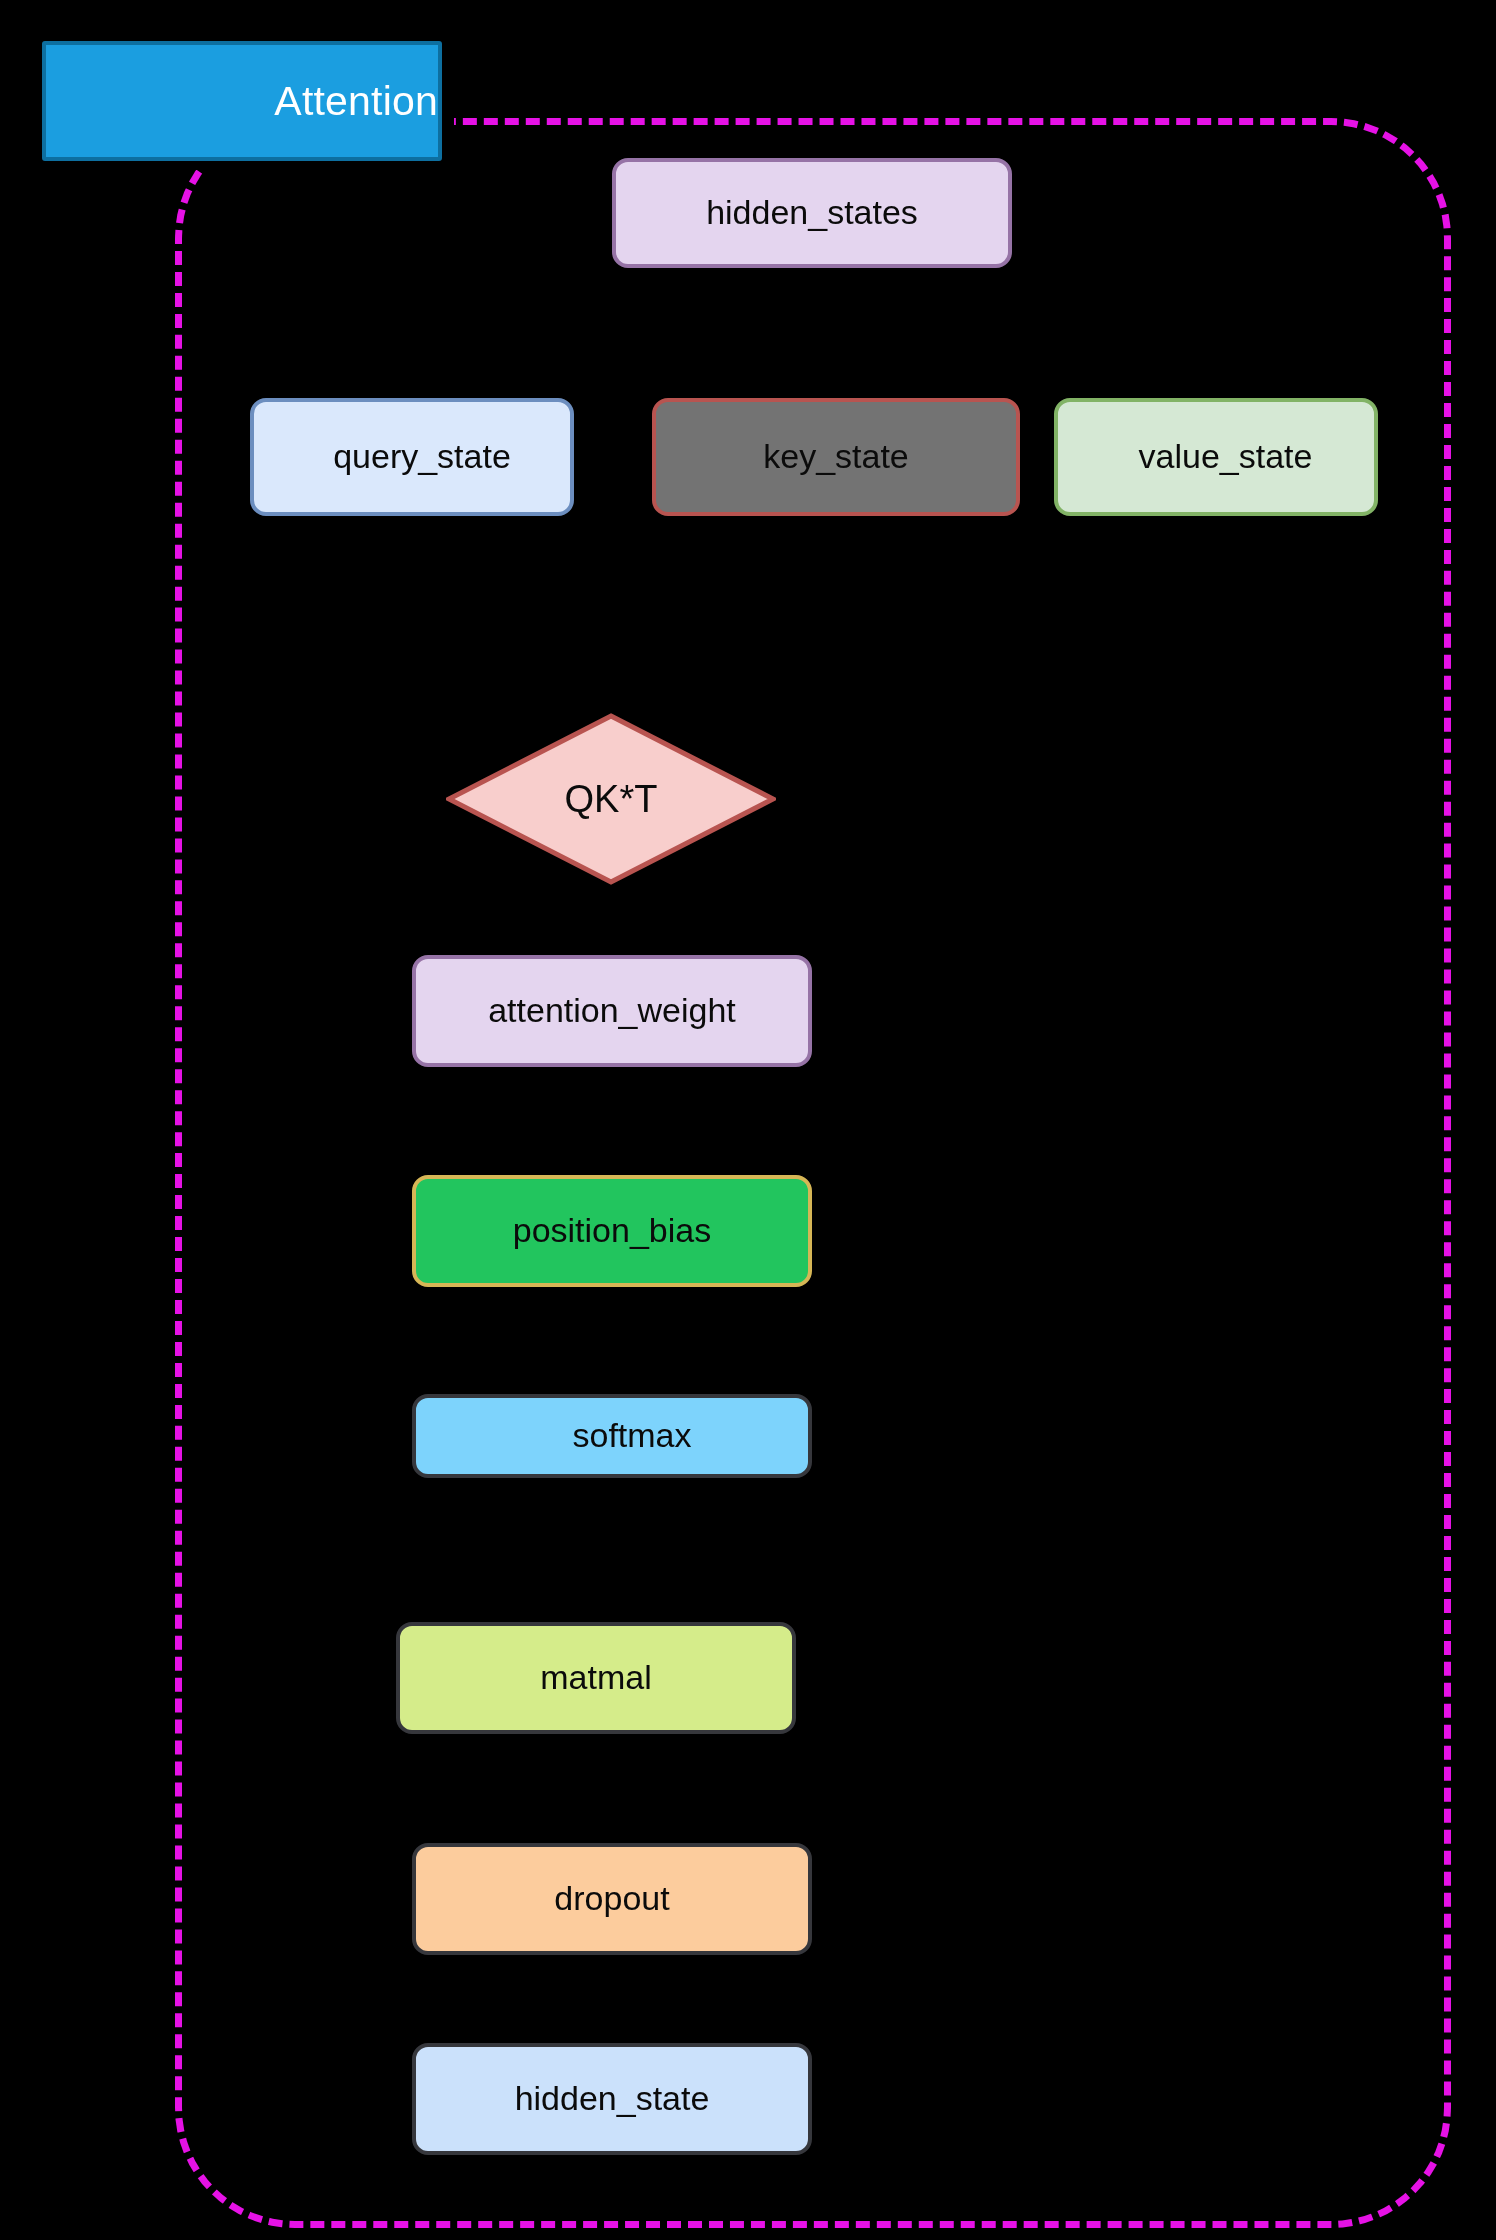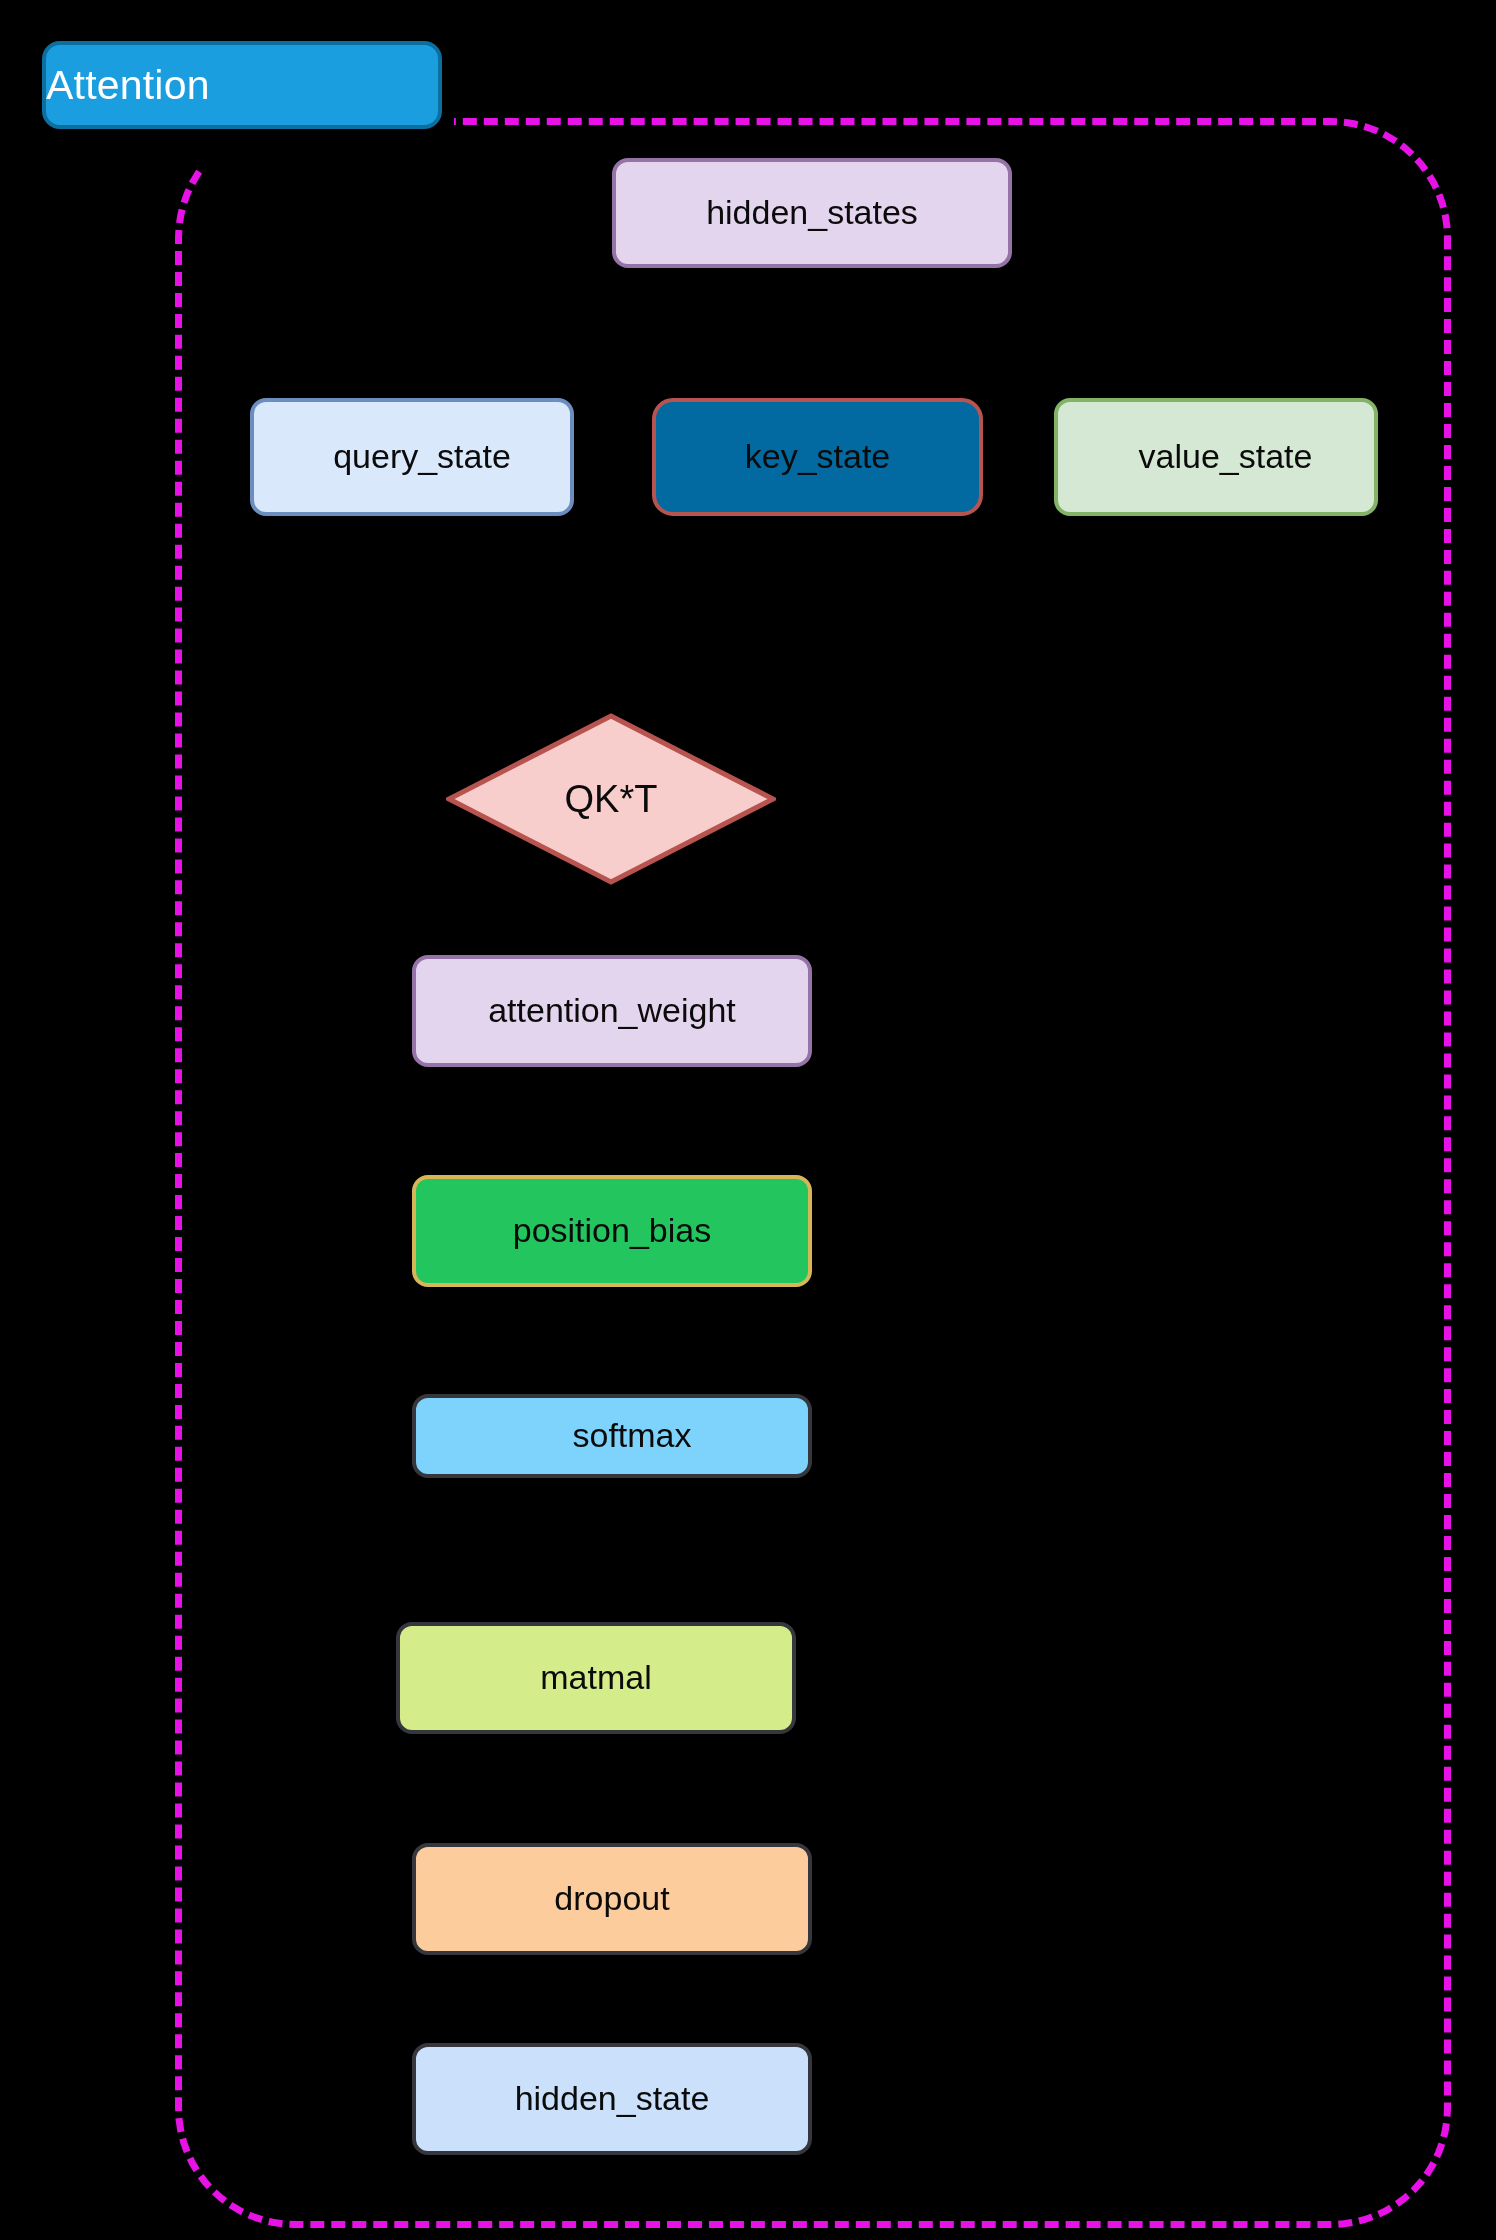--- a/index.html
+++ b/index.html
@@ -39,28 +39,28 @@
     height: 136px;
     background: #000000;
   }
 
   
   .subgraph-title {
     position: absolute;
     left: 42px;
     top: 41px;
     width: 400px;
-    height: 88px;
+    height: 120px;
     background: #1b9ee0;
     border: 4px solid #0d6fa0;
-    border-radius: 18px;
+    border-radius: 3px;
     box-sizing: border-box;
     display: flex;
     align-items: center;
-    justify-content: flex-start;
+    justify-content: flex-end;
     color: #ffffff;
     font-size: 41px;
     letter-spacing: 0.2px;
   }
 
   
   .node {
     position: absolute;
     box-sizing: border-box;
     border-radius: 16px;
@@ -107,21 +107,21 @@
   </div>
 
   <div class="node" id="n-hidden_states" style="left: 612px; top: 158px; width: 400px; height: 110px; background: rgb(228, 213, 239); border-color: rgb(150, 115, 166); color: rgb(11, 11, 11);">
     <span>hidden_states</span>
   </div>
 
   <div class="node" id="n-query_state" style="left: 250px; top: 398px; width: 324px; height: 118px; background: rgb(218, 232, 252); border-color: rgb(108, 142, 191); color: rgb(11, 11, 11); padding-left: 20px;">
     <span>query_state</span>
   </div>
 
-  <div class="node" id="n-key_state" style="left: 652px; top: 398px; width: 331px; height: 118px; background: #0369a1; border-color: rgb(184, 84, 80); color: rgb(11, 11, 11); border-radius: 21px;">
+  <div class="node" id="n-key_state" style="left: 652px; top: 398px; width: 368px; height: 118px; background: #737373; border-color: rgb(184, 84, 80); color: rgb(11, 11, 11);">
     <span>key_state</span>
   </div>
 
   <div class="node" id="n-value_state" style="left: 1054px; top: 398px; width: 324px; height: 118px; background: rgb(213, 232, 212); border-color: rgb(130, 179, 102); color: rgb(11, 11, 11); padding-left: 19px;">
     <span>value_state</span>
   </div>
 
   <div class="diamond-wrap" id="n-qkt" style="left: 446px; top: 713px; width: 330px; height: 172px;">
     <svg id="qkt-svg" width="330" height="172" viewBox="0 0 330 172">
       <polygon id="qkt-poly" points="165,3 327,86 165,169 3,86" fill="#f8cecc" stroke="#b85450" stroke-width="5"></polygon>

